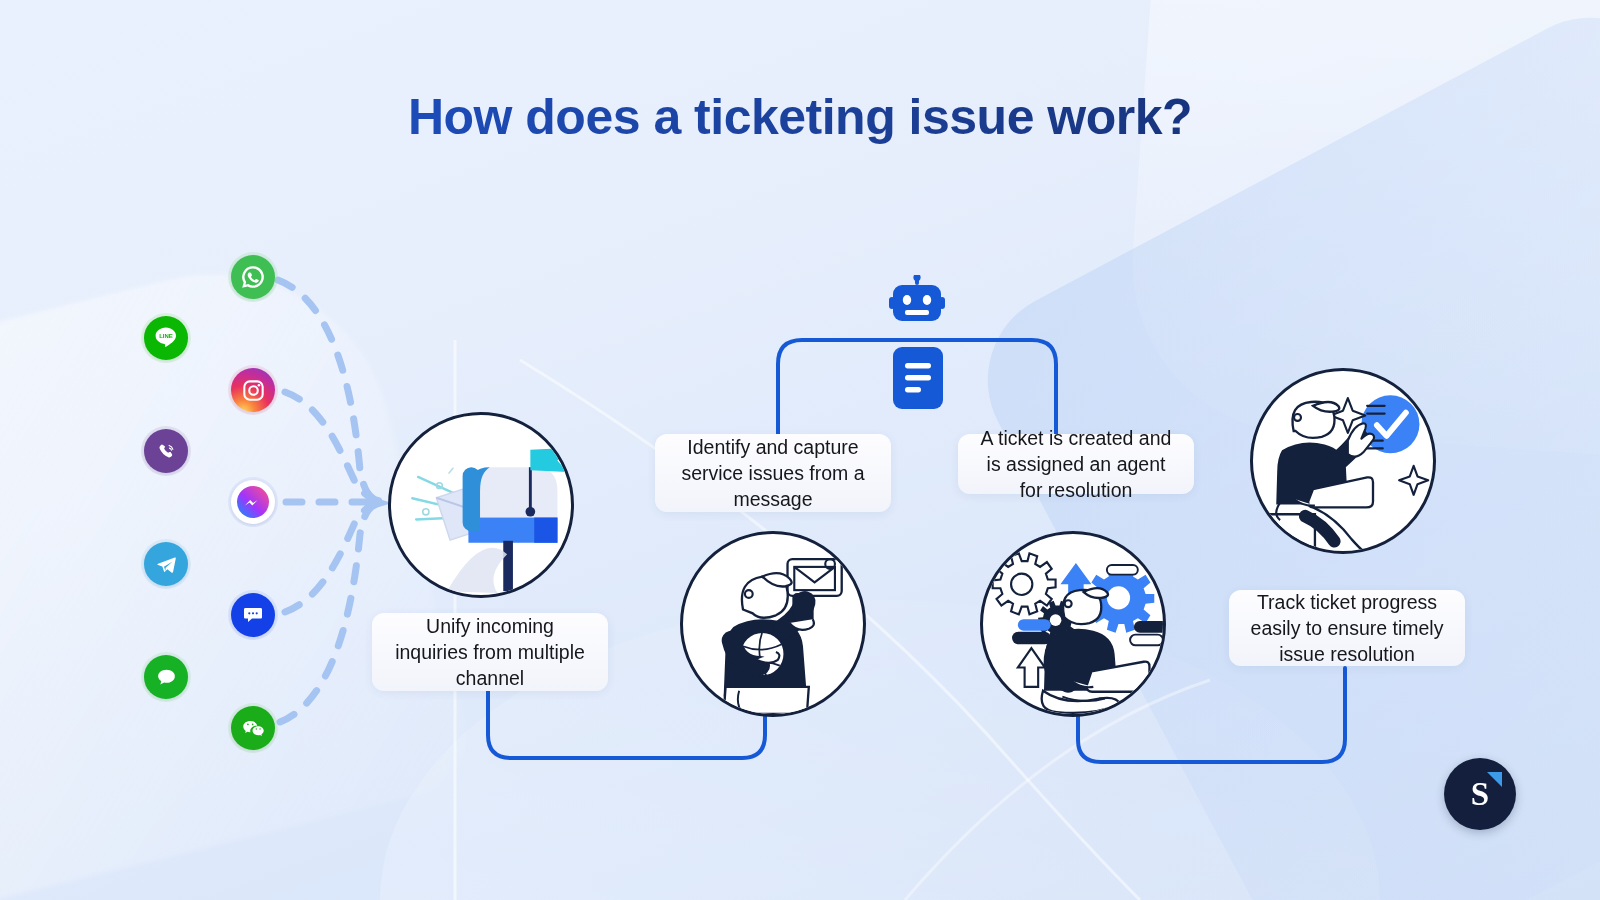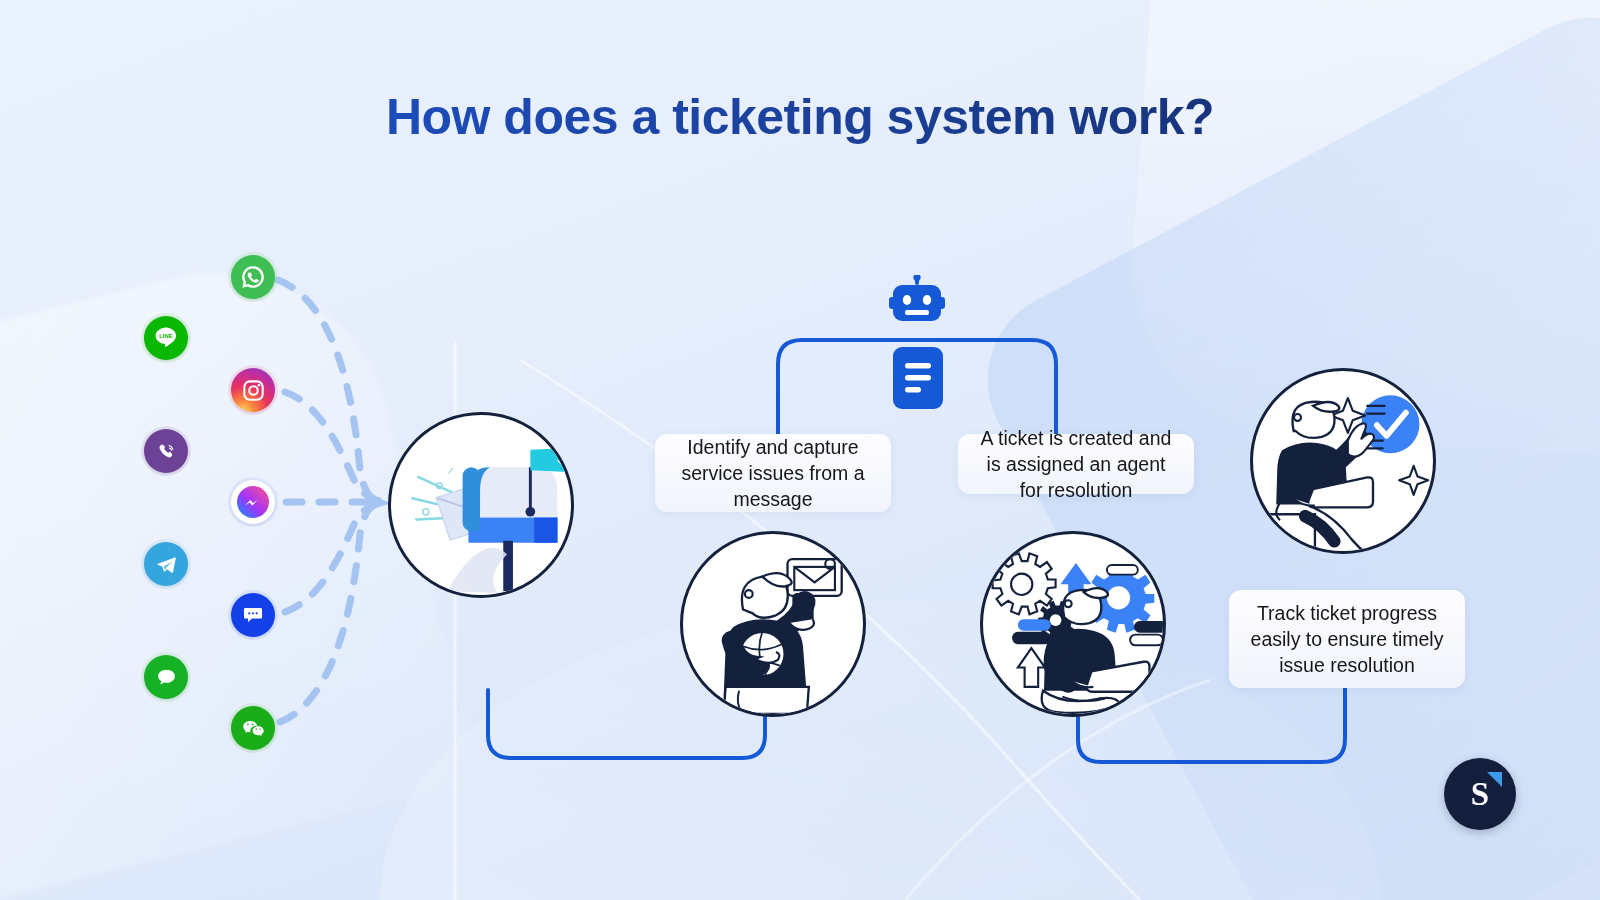--- a/index.html
+++ b/index.html
@@ -167,21 +167,21 @@
   <div class="bg-shape" id="bg-panel-right"></div>
   <div class="bg-shape" id="bg-diag-right"></div>
   <div class="bg-shape" id="bg-bottom-sweep"></div>
 
   <svg id="bg-curve-svg">
     <path d="M 455 340 C 455 520 455 700 455 900" stroke="#ffffff" stroke-opacity="0.55" stroke-width="3" fill="none"></path>
     <path d="M 520 360 C 700 470 880 610 1010 760 C 1090 850 1120 880 1140 900" stroke="#ffffff" stroke-opacity="0.5" stroke-width="3" fill="none"></path>
     <path d="M 905 900 C 990 800 1090 720 1210 680" stroke="#ffffff" stroke-opacity="0.4" stroke-width="3" fill="none"></path>
   </svg>
 
-  <div id="page-title">How does a ticketing system work?</div>
+  <div id="page-title">How does a ticketing issue work?</div>
 
   <svg id="dashed-layer">
     <g stroke="#a5c4f2" stroke-width="7" fill="none" stroke-linecap="round" stroke-dasharray="16 17">
       <path d="M 278 280 C 330 300 352 380 360 470 C 364 490 368 498 380 501"></path>
       <path d="M 285 392 C 322 405 340 450 356 484 C 364 494 370 499 380 501"></path>
       <path d="M 286 502 L 380 502"></path>
       <path d="M 285 612 C 322 598 340 556 356 520 C 364 510 370 504 380 502"></path>
       <path d="M 280 722 C 330 702 352 620 360 534 C 364 514 368 506 380 503"></path>
     </g>
     <path d="M 366 495 L 392 503 L 366 511 Z" fill="#a5c4f2"></path>
@@ -319,20 +319,21 @@
 
       <rect x="116" y="130" width="10" height="52" fill="#1b2a5e"></rect>
 
       <path d="M144 54 L144 100" stroke="#1b2a5e" stroke-width="3"></path>
       <circle cx="144" cy="100" r="5" fill="#1b2a5e"></circle>
       <path d="M144 36 L182 34 L172 47 L182 59 L144 57 Z" fill="#24cbe0"></path>
 
       <path d="M58 182 q36 -62 62 -38 q-22 22 -10 40 z" fill="#dfe3f2" opacity="0.85"></path>
     </svg>
   </div>
+  <div class="caption" style="left:372px; top:613px; width:236px; height:78px;">Unify incoming inquiries from multiple channel</div>
 
   <div class="caption" style="left:655px; top:434px; width:236px; height:78px;">Identify and capture service issues from a message</div>
   <div class="illus" style="left:680px; top:531px; width:186px; height:186px;">
     <svg viewBox="0 0 186 186">
 
       <g>
         <rect x="108" y="26" width="56" height="38" rx="5" fill="#fff" stroke="#14213d" stroke-width="2.4"></rect>
         <path d="M122 64 L122 75 L133 64 Z" fill="#fff" stroke="#14213d" stroke-width="2.4" stroke-linejoin="round"></path>
         <path d="M115 34 L136 50 L157 34" fill="none" stroke="#14213d" stroke-width="2.2"></path>
         <rect x="115" y="34" width="42" height="24" fill="none" stroke="#14213d" stroke-width="2.2"></rect>
@@ -425,21 +426,21 @@
 
       <path d="M62 122 l56 -12 q6 -1 6 5 l0 20 q0 6 -7 6 l-54 0 q-6 0 -6 -6 z" fill="#fff" stroke="#14213d" stroke-width="2.4"></path>
       <path d="M42 132 q10 8 22 7" fill="#fff" stroke="#14213d" stroke-width="2.2"></path>
 
       <path d="M16 148 h48 v38 h-48 z" fill="#fff" stroke="#14213d" stroke-width="2.4"></path>
       <path d="M60 140 q24 10 42 34 q8 9 12 12" fill="none" stroke="#14213d" stroke-width="2.4"></path>
       <path d="M54 150 q18 8 30 26" stroke="#14213d" stroke-width="13" fill="none" stroke-linecap="round"></path>
       <path d="M28 136 q-8 12 0 18" fill="none" stroke="#14213d" stroke-width="2.2"></path>
     </svg>
   </div>
-  <div class="caption" style="left:1229px; top:590px; width:236px; height:98px;">Track ticket progress easily to ensure timely issue resolution</div>
+  <div class="caption" style="left:1229px; top:590px; width:236px; height:76px;">Track ticket progress easily to ensure timely issue resolution</div>
 
   <div id="bot-icon" style="left:889px; top:275px; width:56px; height:56px;">
     <svg viewBox="0 0 56 56" width="56" height="56">
       <rect x="26" y="0" width="4" height="10" rx="2" fill="#1659d6"></rect>
       <circle cx="28" cy="2.5" r="3.6" fill="#1659d6"></circle>
       <rect x="4" y="10" width="48" height="36" rx="9" fill="#1659d6"></rect>
       <rect x="0" y="22" width="6" height="12" rx="3" fill="#1659d6"></rect>
       <rect x="50" y="22" width="6" height="12" rx="3" fill="#1659d6"></rect>
       <ellipse cx="18" cy="25" rx="4.2" ry="5" fill="#fff"></ellipse>
       <ellipse cx="38" cy="25" rx="4.2" ry="5" fill="#fff"></ellipse>

